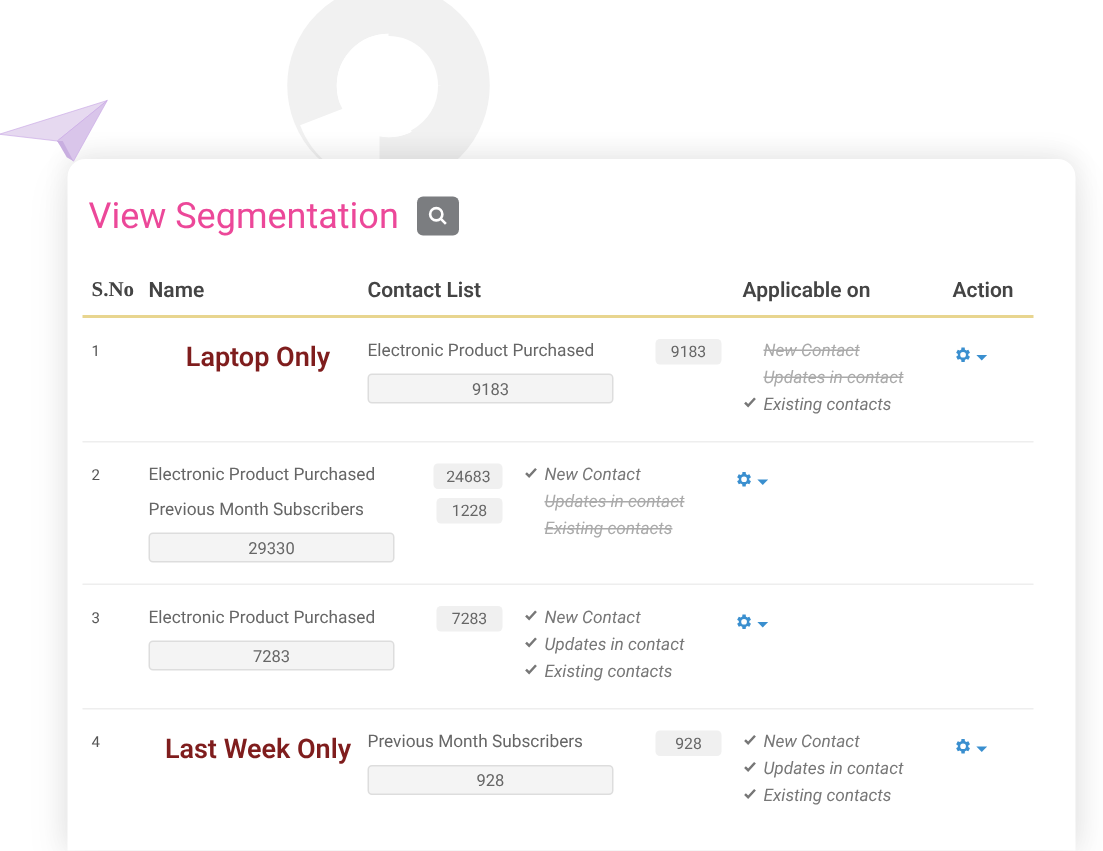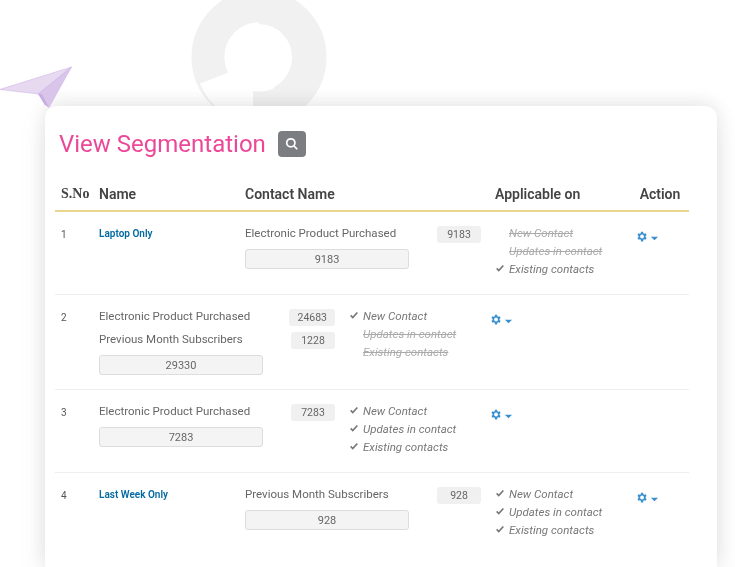--- a/index.html
+++ b/index.html
@@ -69,42 +69,43 @@
     }
     .thead > div {
       font-size: 14px;
       color: #444;
       font-weight: 600;
     }
     .col-sno { width: 44px; padding-left: 6px; font-family: Liberation Serif, serif; }
     .col-name { width: 146px; }
     .col-list { width: 250px; }
     .col-app { width: 140px; }
-    .col-act { width: 50px; text-align: center; }
+    .col-act { width: 50px; text-align: left; }
     .tbody .row {
       display: flex;
       align-items: flex-start;
       padding: 14px 0 14px 0;
       border-bottom: 1px solid #eee;
     }
     .tbody .row:last-child { border-bottom: none; }
     .cell-sno {
       width: 44px;
       padding-left: 6px;
       font-size: 10px;
       color: #555;
       padding-top: 3px;
     }
     .cell-name {
       width: 146px;
-      font-size: 10px;
-      color: #0369a1;
+      font-size: 18px;
+      color: #7f1d1d;
       font-weight: 600;
       padding-top: 2px;
       cursor: pointer;
+      text-align: center;
     }
     .cell-list { width: 250px; }
     .list-line {
       display: flex;
       justify-content: space-between;
       margin-bottom: 6px;
     }
     .list-label {
       font-size: 11.5px;
       color: #666;
@@ -184,21 +185,21 @@
         <circle cx="10" cy="10" r="7"></circle>
           <line x1="21" y1="21" x2="15" y2="15"></line>
       </svg>
     </div>
   </div>
 
   <div class="table">
     <div class="thead">
       <div class="col-sno">S.No</div>
       <div class="col-name">Name</div>
-      <div class="col-list">Contact Name</div>
+      <div class="col-list">Contact List</div>
       <div class="col-app">Applicable on</div>
       <div class="col-act">Action</div>
     </div>
     <div class="tbody" id="tbody">
         <div class="row">
           <div class="cell-sno">1</div>
           <div class="cell-name">Laptop Only</div>
           <div class="cell-list">
             <div class="list-line">
               <span class="list-label">Electronic Product Purchased</span>

